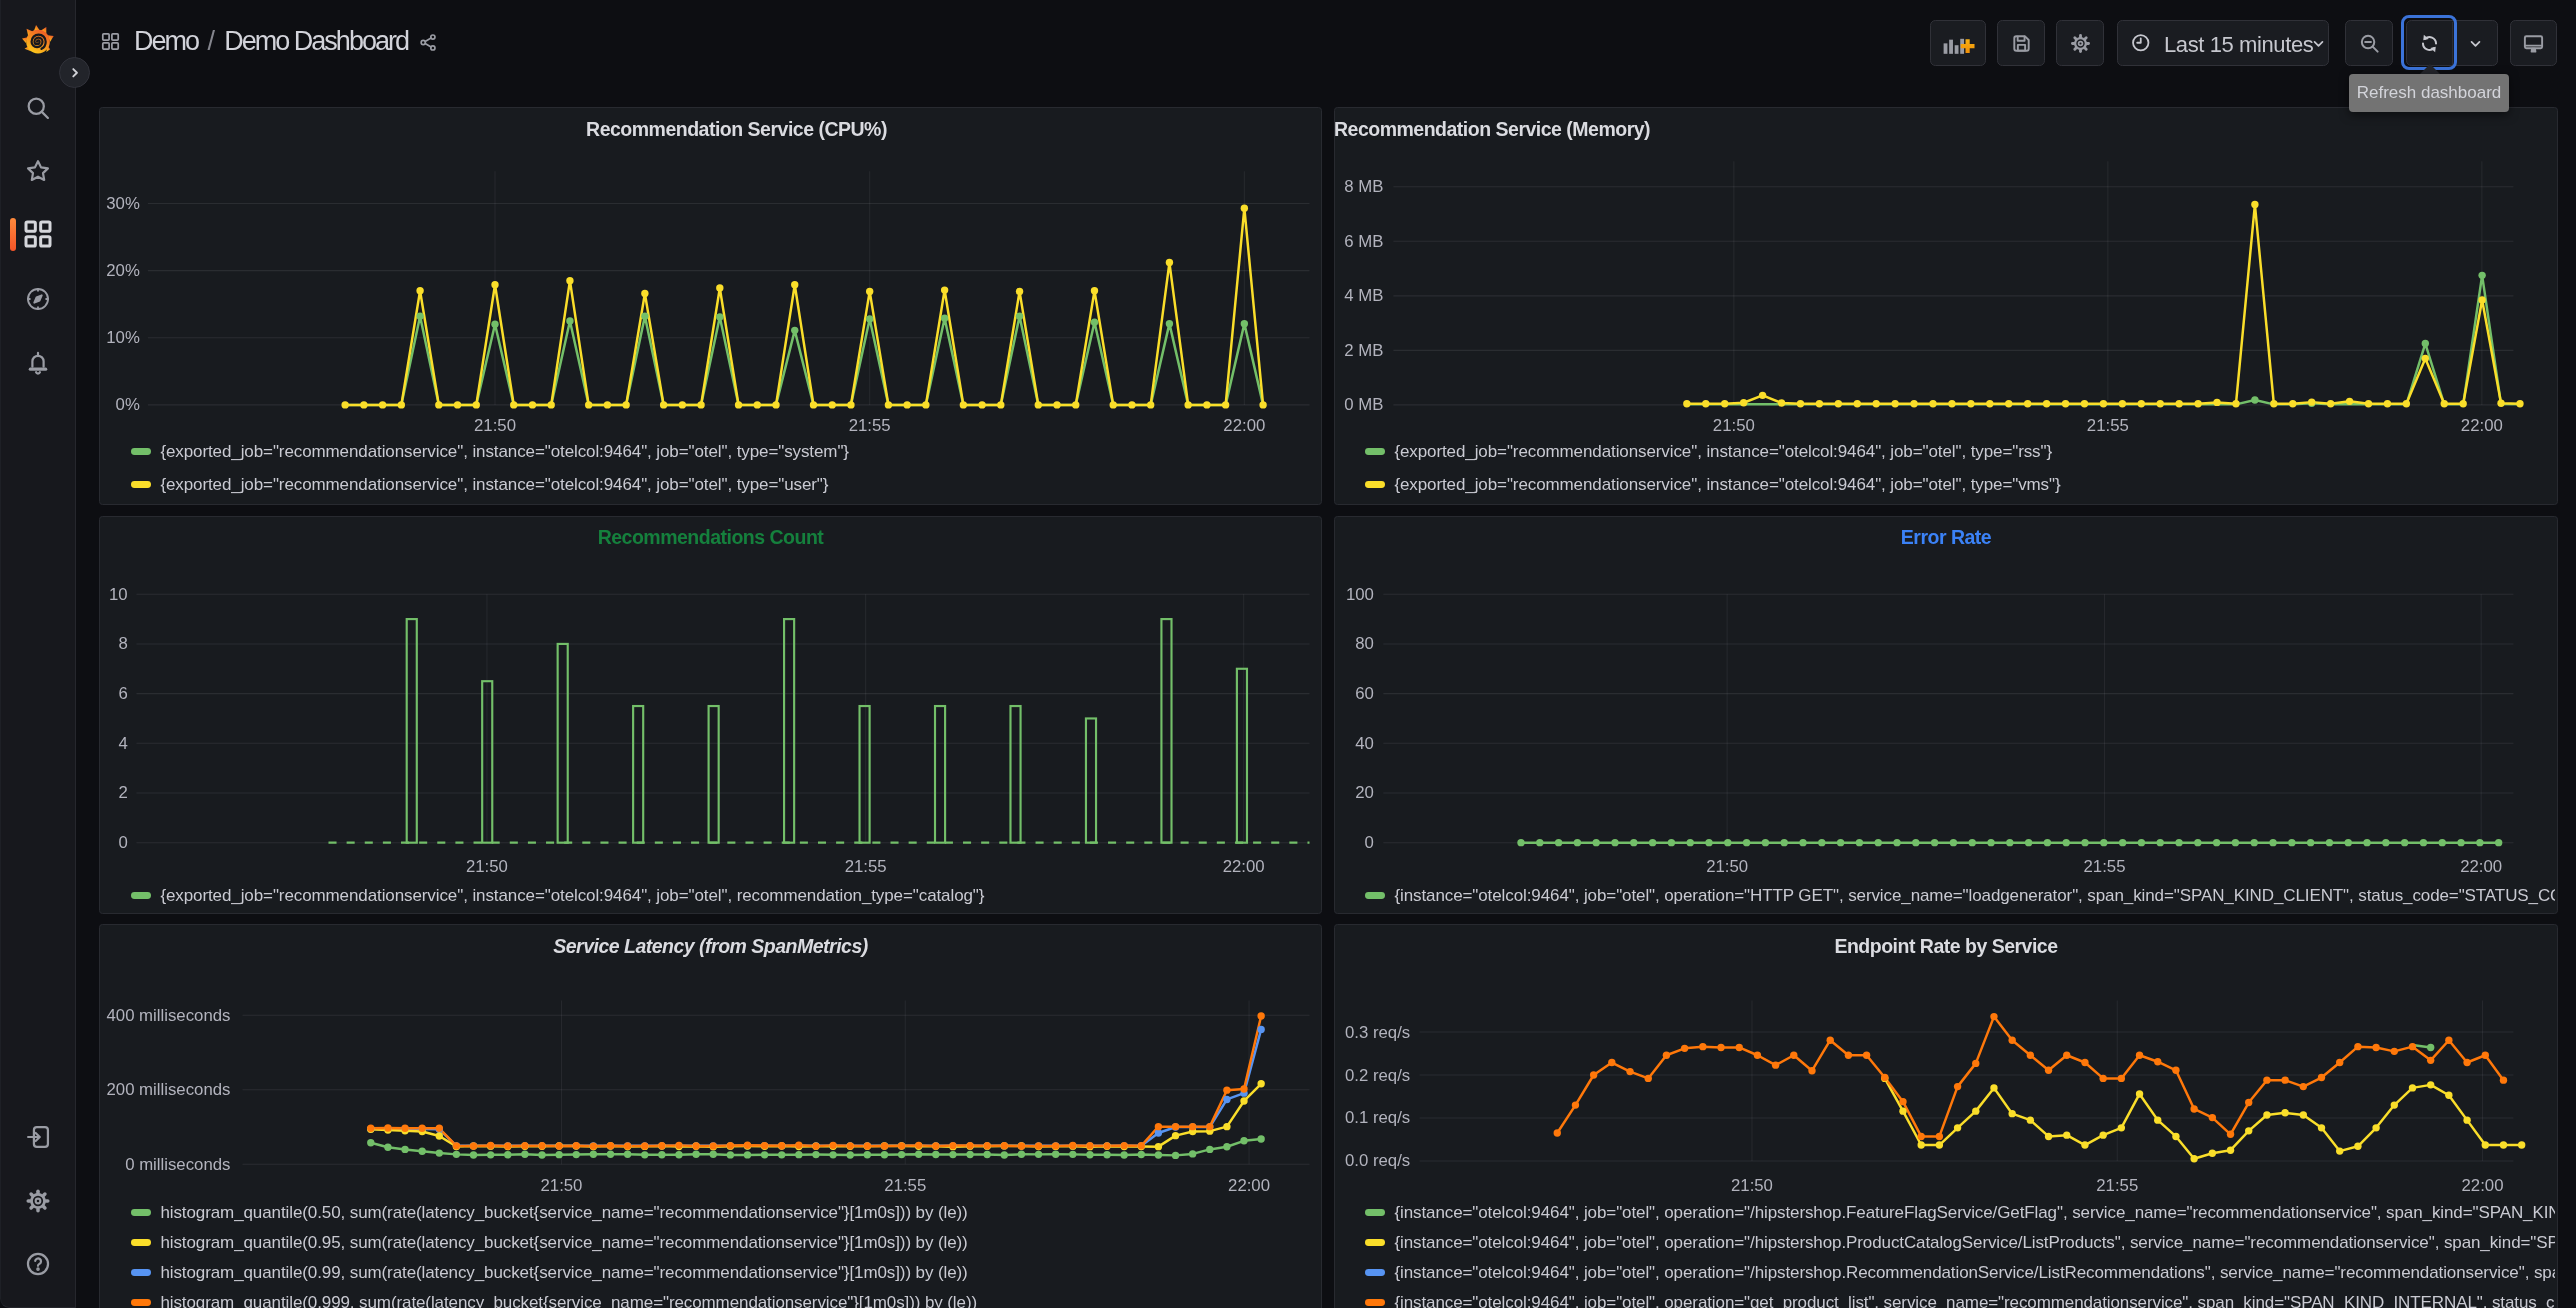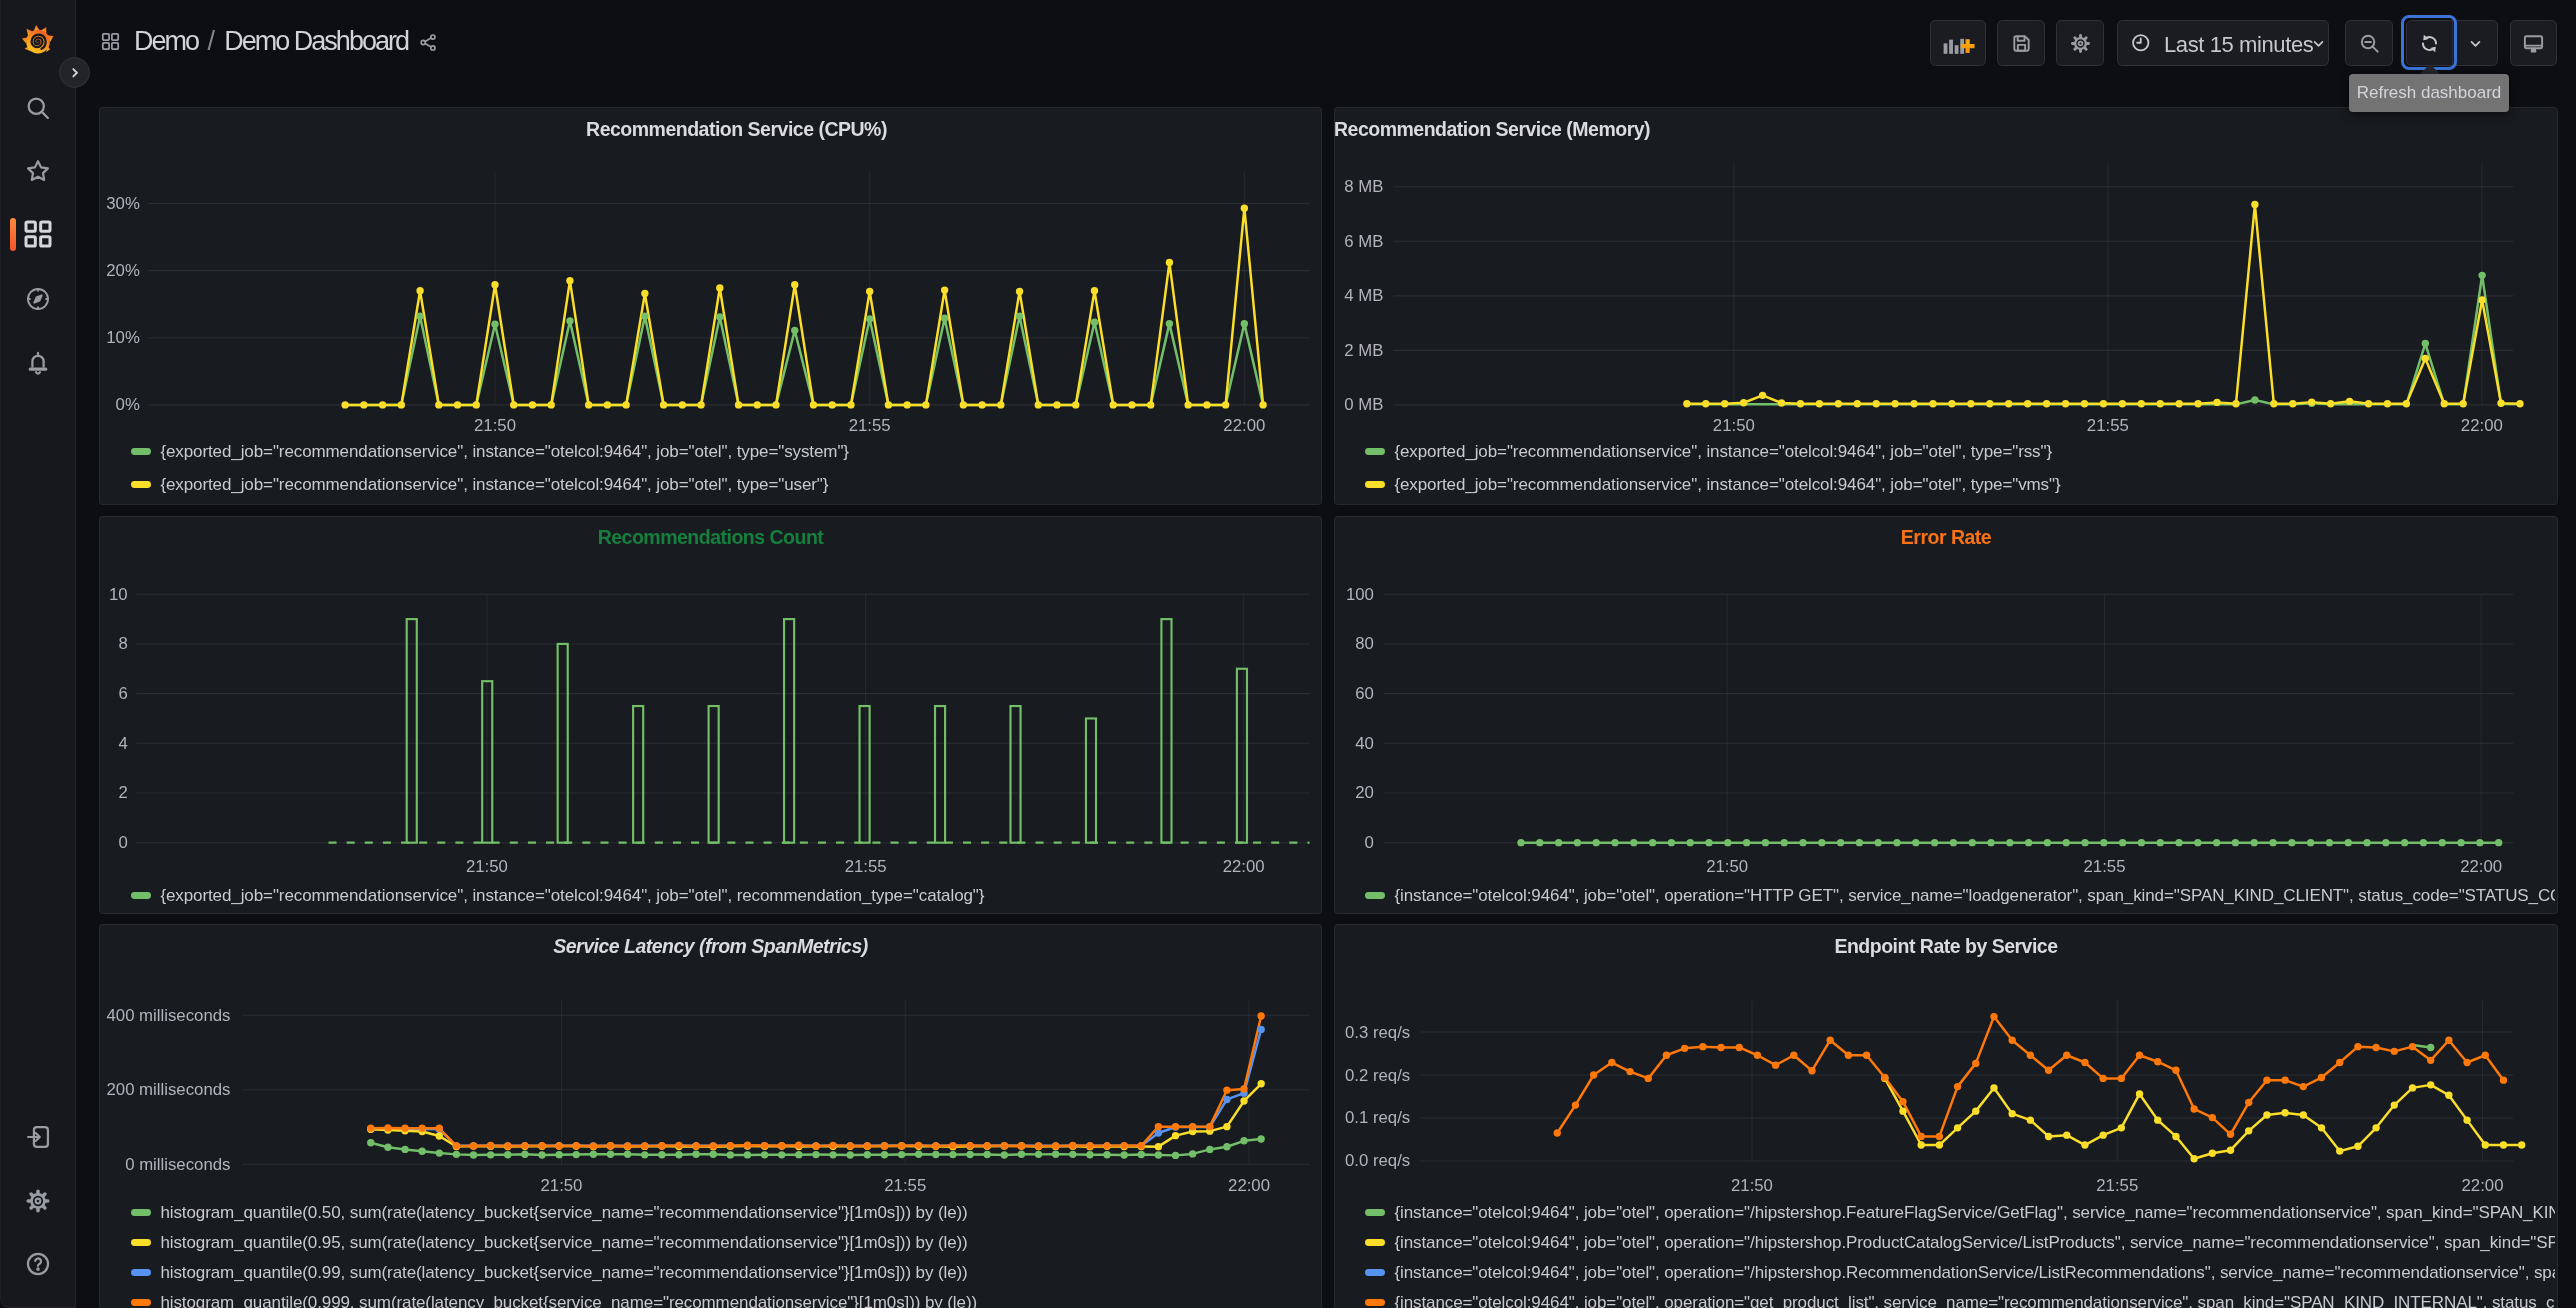--- a/index.html
+++ b/index.html
@@ -5,21 +5,21 @@
 font-family:"Liberation Sans", sans-serif;-webkit-font-smoothing:antialiased;}
 </style></head>
 <body>
 <div style="position:absolute;left:99px;top:107px;width:1223px;height:398px;background:#181b1f;border:1.3px solid #282a30;border-radius:3.4px;box-sizing:border-box;"></div>
 <div style="position:absolute;left:99px;top:118px;width:1223px;text-align:center;font-size:19.5px;font-weight:700;letter-spacing:-0.5px;color:#dadbe0;margin-left:26px;">Recommendation Service (CPU%)</div>
 <div style="position:absolute;left:1334px;top:107px;width:1224px;height:398px;background:#181b1f;border:1.3px solid #282a30;border-radius:3.4px;box-sizing:border-box;"></div>
 <div style="position:absolute;left:1334px;top:118px;width:1224px;font-size:19.5px;font-weight:700;letter-spacing:-0.5px;color:#dadbe0;">Recommendation Service (Memory)</div>
 <div style="position:absolute;left:99px;top:516px;width:1223px;height:398px;background:#181b1f;border:1.3px solid #282a30;border-radius:3.4px;box-sizing:border-box;"></div>
 <div style="position:absolute;left:99px;top:526px;width:1223px;text-align:center;font-size:19.5px;font-weight:700;letter-spacing:-0.5px;color:#15803d;">Recommendations Count</div>
 <div style="position:absolute;left:1334px;top:516px;width:1224px;height:398px;background:#181b1f;border:1.3px solid #282a30;border-radius:3.4px;box-sizing:border-box;"></div>
-<div style="position:absolute;left:1334px;top:526px;width:1224px;text-align:center;font-size:19.5px;font-weight:700;letter-spacing:-0.5px;color:#f97316;">Error Rate</div>
+<div style="position:absolute;left:1334px;top:526px;width:1224px;text-align:center;font-size:19.5px;font-weight:700;letter-spacing:-0.5px;color:#3b82f6;">Error Rate</div>
 <div style="position:absolute;left:99px;top:924px;width:1223px;height:398px;background:#181b1f;border:1.3px solid #282a30;border-radius:3.4px;box-sizing:border-box;"></div>
 <div style="position:absolute;left:99px;top:935px;width:1223px;text-align:center;font-size:19.5px;font-weight:700;letter-spacing:-0.5px;color:#dadbe0;font-style:italic;">Service Latency (from SpanMetrics)</div>
 <div style="position:absolute;left:1334px;top:924px;width:1224px;height:398px;background:#181b1f;border:1.3px solid #282a30;border-radius:3.4px;box-sizing:border-box;"></div>
 <div style="position:absolute;left:1334px;top:935px;width:1224px;text-align:center;font-size:19.5px;font-weight:700;letter-spacing:-0.5px;color:#dadbe0;">Endpoint Rate by Service</div>
 <svg style="position:absolute;left:0;top:0;width:2576px;height:1308px;overflow:visible" width="2576" height="1308" viewBox="0 0 3836 1948" font-family="Liberation Sans, sans-serif">
     <line x1="220" y1="603.0" x2="1950" y2="603.0" stroke="rgba(204,204,220,0.10)" stroke-width="1.6"></line>
     <line x1="220" y1="503.0" x2="1950" y2="503.0" stroke="rgba(204,204,220,0.10)" stroke-width="1.6"></line>
     <line x1="220" y1="403.0" x2="1950" y2="403.0" stroke="rgba(204,204,220,0.10)" stroke-width="1.6"></line>
     <line x1="220" y1="303.0" x2="1950" y2="303.0" stroke="rgba(204,204,220,0.10)" stroke-width="1.6"></line>
     <line x1="737.0" y1="255" x2="737.0" y2="603.0" stroke="rgba(204,204,220,0.08)" stroke-width="1.6"></line>

